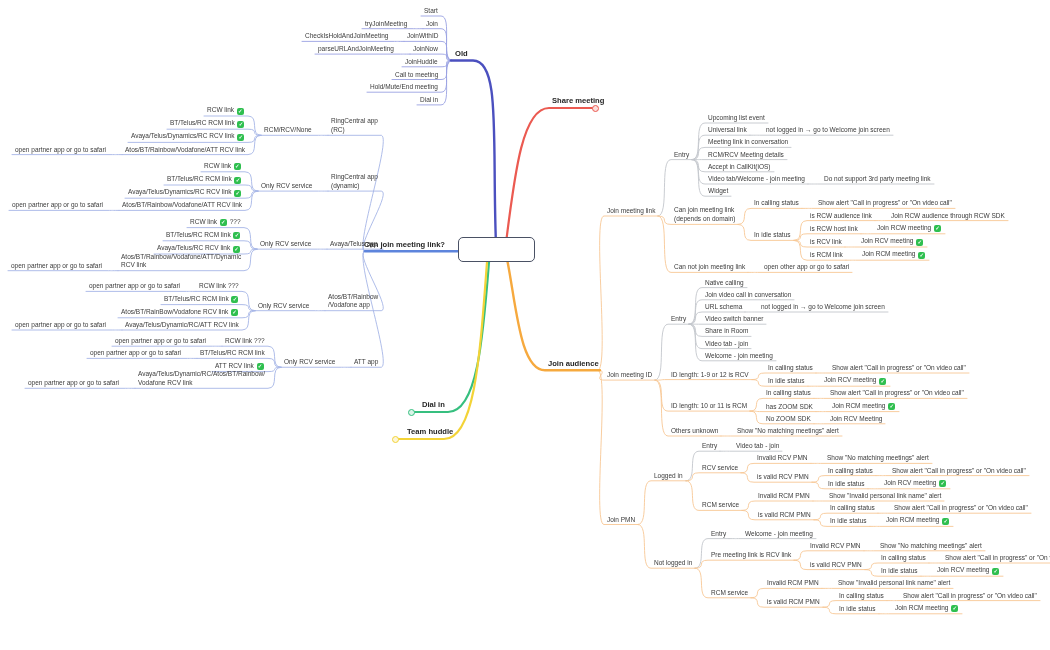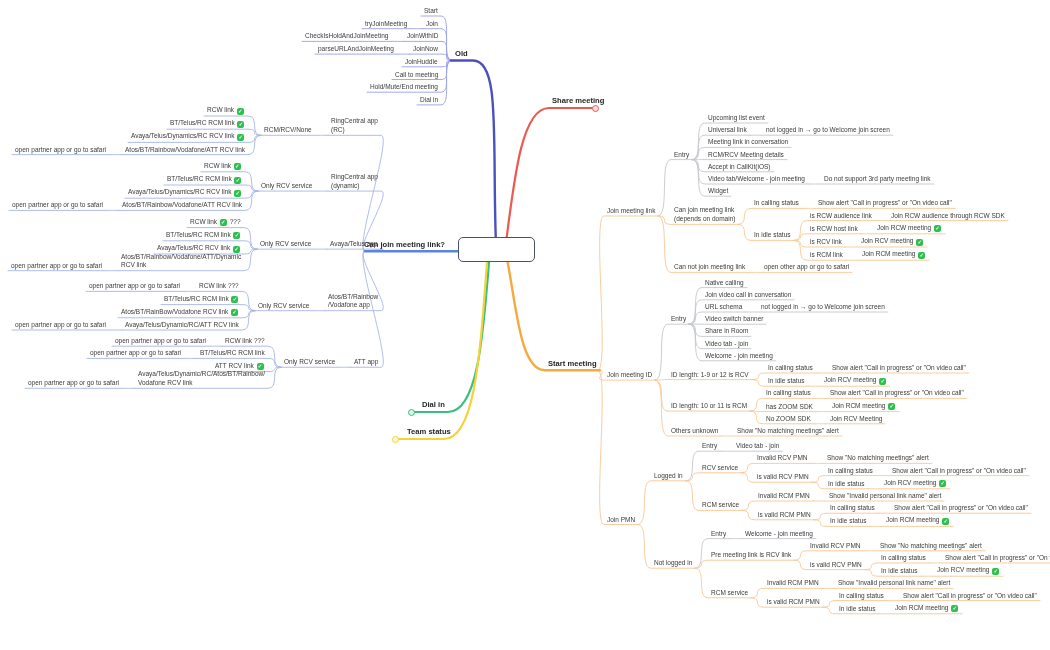--- a/index.html
+++ b/index.html
@@ -209,21 +209,21 @@
     <div class="node" style="left: 12px; top: 320px;">open partner app or go to safari</div>
     <div class="node" style="left: 351px; top: 357.25px;">ATT app</div>
     <div class="node" style="left: 281px; top: 357.25px;">Only RCV service</div>
     <div class="node" style="left: 222px; top: 336.2px;">RCW link ???</div>
     <div class="node" style="left: 112px; top: 336.2px;">open partner app or go to safari</div>
     <div class="node" style="left: 197px; top: 348.4px;">BT/Telus/RC RCM link</div>
     <div class="node" style="left: 87px; top: 348.4px;">open partner app or go to safari</div>
     <div class="node" style="left: 212px; top: 360.6px;">ATT RCV link <span class="chk" style="background: rgb(47, 191, 79);">✓</span></div>
     <div class="node" style="left: 135px; top: 369.3px;">Avaya/Telus/Dynamic/RC/Atos/BT/Rainbow/<br>Vodafone RCV link</div>
     <div class="node" style="left: 25px; top: 378.3px;">open partner app or go to safari</div>
-    <div class="node blabel" style="left: 545px; top: 358.25px;">Start meeting</div>
+    <div class="node blabel" style="left: 545px; top: 358.25px;">Join audience</div>
     <div class="node" style="left: 604px; top: 206px;">Join meeting link</div>
     <div class="node" style="left: 671px; top: 149.6px;">Entry</div>
     <div class="node" style="left: 705px; top: 113px;">Upcoming list event</div>
     <div class="node" style="left: 705px; top: 125.2px;">Universal link</div>
     <div class="node" style="left: 763px; top: 125.2px;">not logged in → go to Welcome join screen</div>
     <div class="node" style="left: 705px; top: 137.4px;">Meeting link in conversation</div>
     <div class="node" style="left: 705px; top: 149.6px;">RCM/RCV Meeting details</div>
     <div class="node" style="left: 705px; top: 161.8px;">Accept in CallKit(iOS)</div>
     <div class="node" style="left: 705px; top: 174px;">Video tab/Welcome - join meeting</div>
     <div class="node" style="left: 821px; top: 174px;">Do not support 3rd party meeting link</div>
@@ -302,15 +302,15 @@
     <div class="node" style="left: 835px; top: 578.4px;">Show "Invalid personal link name" alert</div>
     <div class="node" style="left: 764px; top: 597.2px;">is valid RCM PMN</div>
     <div class="node" style="left: 836px; top: 590.6px;">In calling status</div>
     <div class="node" style="left: 900px; top: 590.6px;">Show alert "Call in progress" or "On video call"</div>
     <div class="node" style="left: 836px; top: 603.8px;">In idle status</div>
     <div class="node" style="left: 892px; top: 602.8px;">Join RCM meeting <span class="chk" style="background: rgb(47, 191, 79);">✓</span></div>
     <div class="node blabel" style="left: 549px; top: 95px;">Share meeting</div>
     <div class="endpoint" style="left: 591.6px; top: 104.6px; border-color: rgb(235, 90, 81); background: rgb(251, 223, 221);"></div>
     <div class="node blabel" style="left: 419px; top: 399px;">Dial in</div>
     <div class="endpoint" style="left: 407.6px; top: 408.6px; border-color: rgb(54, 191, 127); background: rgb(217, 244, 232);"></div>
-    <div class="node blabel" style="left: 404px; top: 426px;">Team status</div>
+    <div class="node blabel" style="left: 404px; top: 426px;">Team huddle</div>
     <div class="endpoint" style="left: 391.6px; top: 435.6px; border-color: rgb(243, 211, 55); background: rgb(253, 246, 216);"></div>
   </div>
 
 </body></html>

